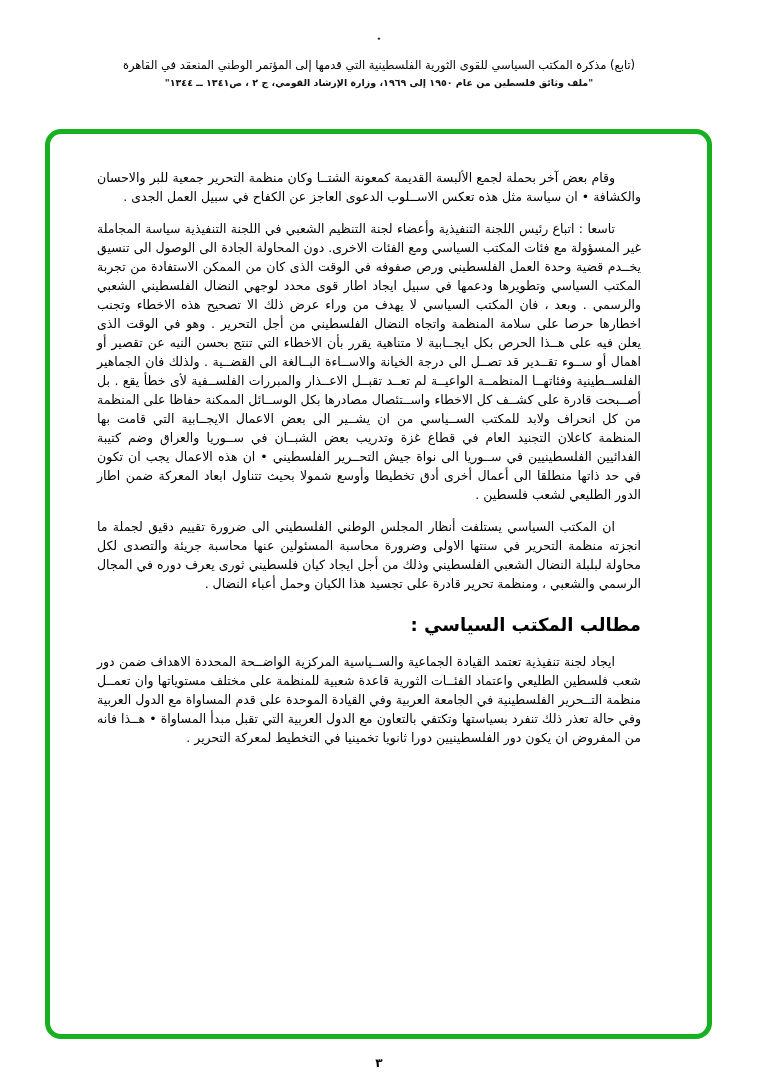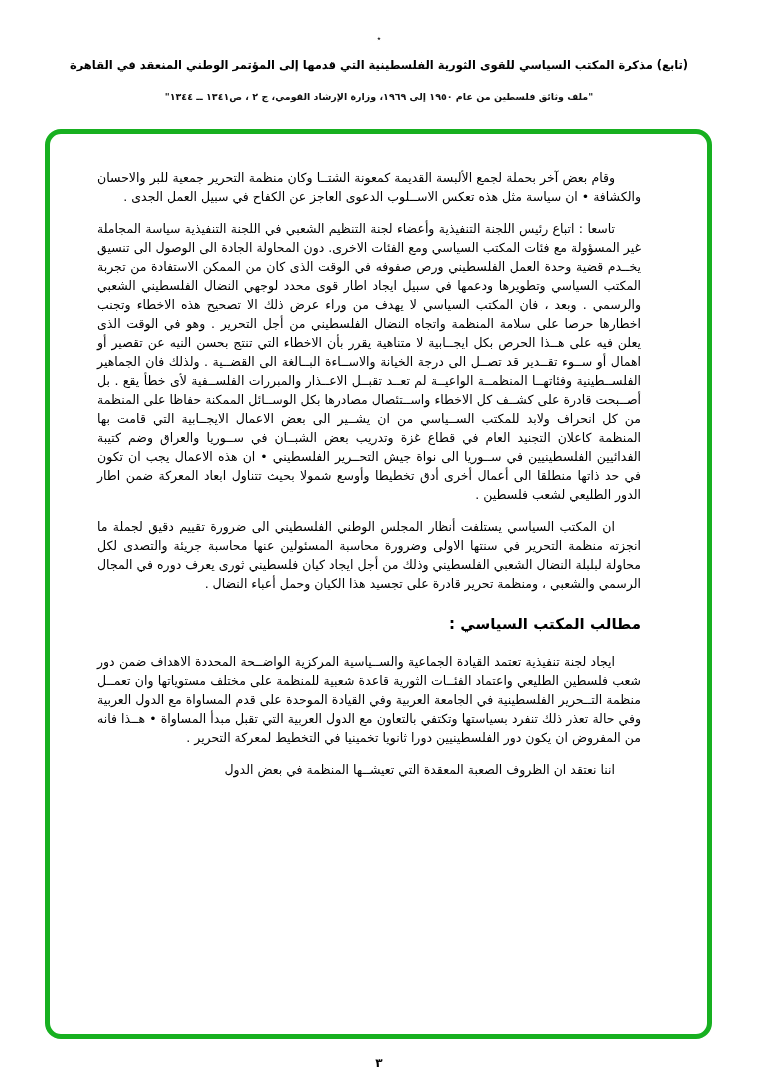--- a/index.html
+++ b/index.html
@@ -23,23 +23,23 @@
   }
   .header {
     position: absolute;
     top: 58px; left: 0; right: 0;
     text-align: center;
     direction: rtl;
     color: #000;
   }
   .header-line1 {
     font-size: 11.5px;
-    font-weight: bold;
+    font-weight: normal;
     letter-spacing: 0px;
-    margin-bottom: 19px;
+    margin-bottom: 5px;
   }
   .header-line2 {
     font-size: 9.5px;
     font-weight: bold;
     color: #111;
   }
   .frame {
     position: absolute;
     left: 45px; top: 129px;
     width: 667px; height: 910px;
@@ -56,21 +56,21 @@
     text-align: justify;
   }
   .content p {
     margin-bottom: 13px;
     text-indent: 26px;
   }
   .bold-lead {
     font-weight: normal;
   }
   .section-heading {
-    font-size: 15px;
+    font-size: 18px;
     font-weight: bold;
     margin: 22px 0 18px 0;
     text-align: right;
   }
   .page-number {
     position: absolute;
     bottom: 8px; left: 0; right: 0;
     text-align: center;
     font-size: 12px;
     font-weight: bold;
@@ -95,20 +95,19 @@
       <p>وقام بعض آخر بحملة لجمع الألبسة القديمة كمعونة الشتــا  وكان منظمة التحرير جمعية للبر والاحسان والكشافة • ان سياسة مثل هذه تعكس الاســلوب الدعوى العاجز عن الكفاح في سبيل العمل الجدى .</p>
 
       <p><span class="bold-lead">تاسعا : </span><span>اتباع رئيس اللجنة التنفيذية وأعضاء لجنة التنظيم الشعبي في اللجنة التنفيذية سياسة المجاملة غير المسؤولة مع فئات المكتب السياسي ومع الفئات الاخرى. دون المحاولة الجادة الى الوصول الى تنسيق يخــدم قضية وحدة العمل الفلسطيني ورص صفوفه في الوقت الذى كان من الممكن الاستفادة من تجربة المكتب السياسي وتطويرها ودعمها في سبيل ايجاد اطار قوى محدد لوجهي النضال الفلسطيني الشعبي والرسمي . وبعد ، فان المكتب السياسي لا يهدف من وراء عرض ذلك الا تصحيح هذه الاخطاء وتجنب اخطارها حرصا على سلامة المنظمة واتجاه النضال الفلسطيني من أجل التحرير . وهو في الوقت الذى يعلن فيه على هــذا الحرص بكل ايجــابية لا متناهية يقرر بأن الاخطاء التي تنتج بحسن النيه عن تقصير أو اهمال أو ســوء تقــدير قد تصــل الى درجة الخيانة والاســاءة البــالغة الى القضــية . ولذلك فان الجماهير الفلســطينية وفئاتهــا المنظمــة الواعيــة لم تعــد تقبــل الاعــذار والمبررات الفلســفية لأى خطأ يقع . بل أصــبحت قادرة على كشــف كل الاخطاء واســتئصال مصادرها بكل الوســائل الممكنة حفاظا على المنظمة من كل انحراف ولابد للمكتب الســياسي من ان يشــير الى بعض الاعمال الايجــابية التي قامت بها المنظمة كاعلان التجنيد العام في قطاع غزة وتدريب بعض الشبــان في ســوريا والعراق وضم كتيبة الفدائيين الفلسطينيين في ســوريا الى نواة جيش التحــرير الفلسطيني • ان هذه الاعمال يجب ان تكون في حد ذاتها منطلقا الى أعمال أخرى أدق تخطيطا وأوسع شمولا بحيث تتناول ابعاد المعركة ضمن اطار الدور الطليعي لشعب فلسطين .</span></p>
 
       <p>ان المكتب السياسي يستلفت أنظار المجلس الوطني الفلسطيني الى ضرورة تقييم دقيق لجملة ما انجزته منظمة التحرير في سنتها الاولى وضرورة محاسبة المسئولين عنها محاسبة جريئة والتصدى لكل محاولة لبلبلة النضال الشعبي الفلسطيني وذلك من أجل ايجاد كيان فلسطيني ثورى يعرف دوره في المجال الرسمي والشعبي ، ومنظمة تحرير قادرة على تجسيد هذا الكيان وحمل أعباء النضال .</p>
 
       <h3 class="section-heading">مطالب المكتب السياسي :</h3>
 
       <p>ايجاد لجنة تنفيذية تعتمد القيادة الجماعية والســياسية المركزية الواضــحة المحددة الاهداف ضمن دور شعب فلسطين الطليعي واعتماد الفئــات الثورية قاعدة شعبية للمنظمة على مختلف مستوياتها وان تعمــل منظمة التــحرير الفلسطينية في الجامعة العربية وفي القيادة الموحدة على قدم المساواة مع الدول العربية وفي حالة تعذر ذلك تنفرد بسياستها وتكتفي بالتعاون مع الدول العربية التي تقبل مبدأ المساواة • هــذا فانه من المفروض ان يكون دور الفلسطينيين دورا ثانويا تخمينيا في التخطيط لمعركة التحرير .</p>
 
-      <p>اننا نعتقد ان الظروف الصعبة المعقدة التي تعيشــها المنظمة في بعض الدول</p>
 
     </div>
   </div>
 
   <div class="page-number">٣</div>
 
 </div>
 
 </body></html>

